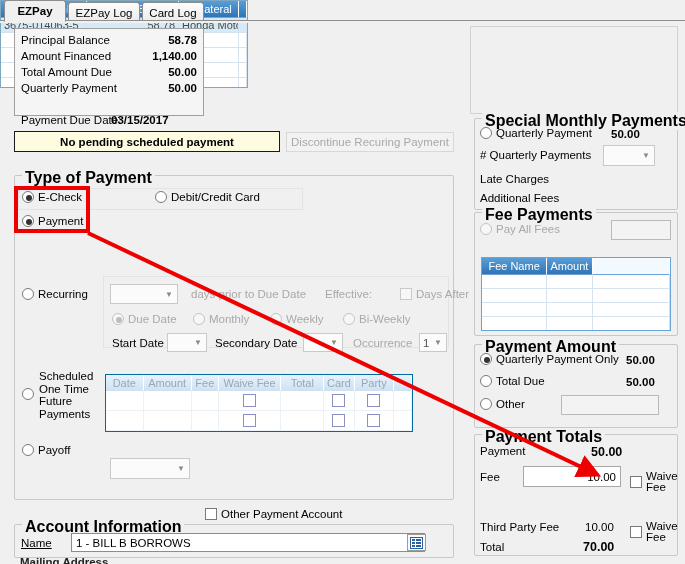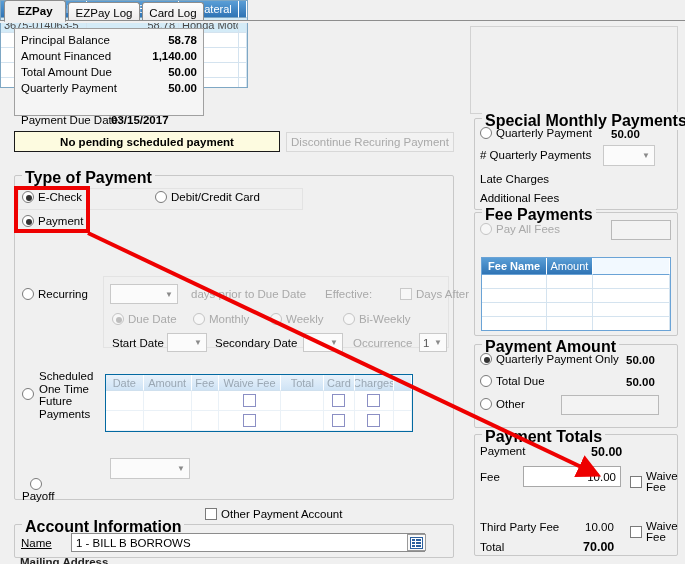--- a/index.html
+++ b/index.html
@@ -175,21 +175,21 @@
   .rval { position:absolute; font-weight:bold; font-size:11.5px; white-space:nowrap; }
   .rvaln { position:absolute; font-size:11.5px; white-space:nowrap; }
 
   #feegrid { position:absolute; left:6px; top:44px; width:190px; height:74px;
       border:1px solid #6aa3d6; background:#fff; overflow:hidden; }
   .fgh { background:linear-gradient(#5a9ed6,#2f74b5); color:#fff; font-size:11px;
       border-right:1px solid #fff; border-bottom:1px solid #6aa3d6;
       display:flex; align-items:center; justify-content:center; }
   .fgh.blank { background:#f2f9ff; }
   .fgc { border-right:1px solid #d4e3ef; border-bottom:1px solid #d4e3ef; }
-  .f0{width:69px;font-weight:bold;} .f1{width:48px;} .f2{width:82px;}
+  .f0{width:69px;} .f1{width:48px;} .f2{width:82px;}
 
   
   #redbox {
     position:absolute; left:14px; top:186px; width:76px; height:47px;
     border:4px solid #ee0000; pointer-events:none; z-index:50;
   }
   #annot { position:absolute; left:0; top:0; width:685px; height:564px;
            pointer-events:none; z-index:49; }
 
   .wf { position:absolute; font-size:11.5px; line-height:11px; white-space:nowrap; }
@@ -345,39 +345,39 @@
     <div class="rb" style="left:7px; top:212px;">
       <span class="dot"></span>
     </div>
     <div class="stat" style="left:24px; top:194px; line-height:12.5px; white-space:normal; width:62px;">
       <span>Scheduled</span><br>
       <span>One Time</span><br>
       <span>Future</span><br>
       <span>Payments</span>
     </div>
 
-    <div class="rb" style="left:7px; top:302px;flex-direction:column;">
+    <div class="rb" style="left:7px; top:268px;">
       <span class="dot"></span>
       <span>Payoff</span>
     </div>
     <div class="combo" style="left:95px; top:282px; width:80px; height:21px;">
       <span class="cv"></span>
       <span class="arw">▼</span>
     </div>
   </div>
 
   <div id="schedgrid">
     <div class="ghead" style="height:16px;">
       <div class="sgh k0">Date</div>
       <div class="sgh k1">Amount</div>
       <div class="sgh k2">Fee</div>
       <div class="sgh k3">Waive Fee</div>
       <div class="sgh k4">Total</div>
       <div class="sgh k5">Card</div>
-      <div class="sgh k6">Charges</div>
+      <div class="sgh k6">Party</div>
       <div class="sgh k7 blankh"></div>
     </div>
     <div class="grow" style="height:20px;">
       <div class="sgc k0"></div>
       <div class="sgc k1"></div>
       <div class="sgc k2"></div>
       <div class="sgc k3">
           <span class="sgbox"></span>
         </div>
       <div class="sgc k4"></div>

